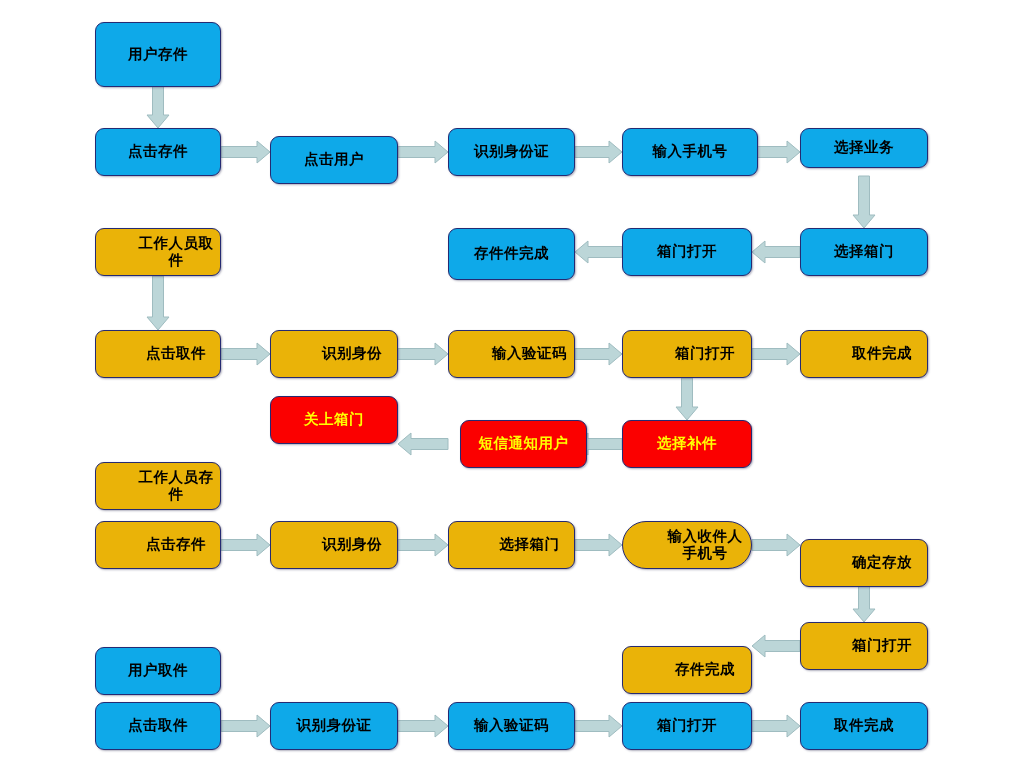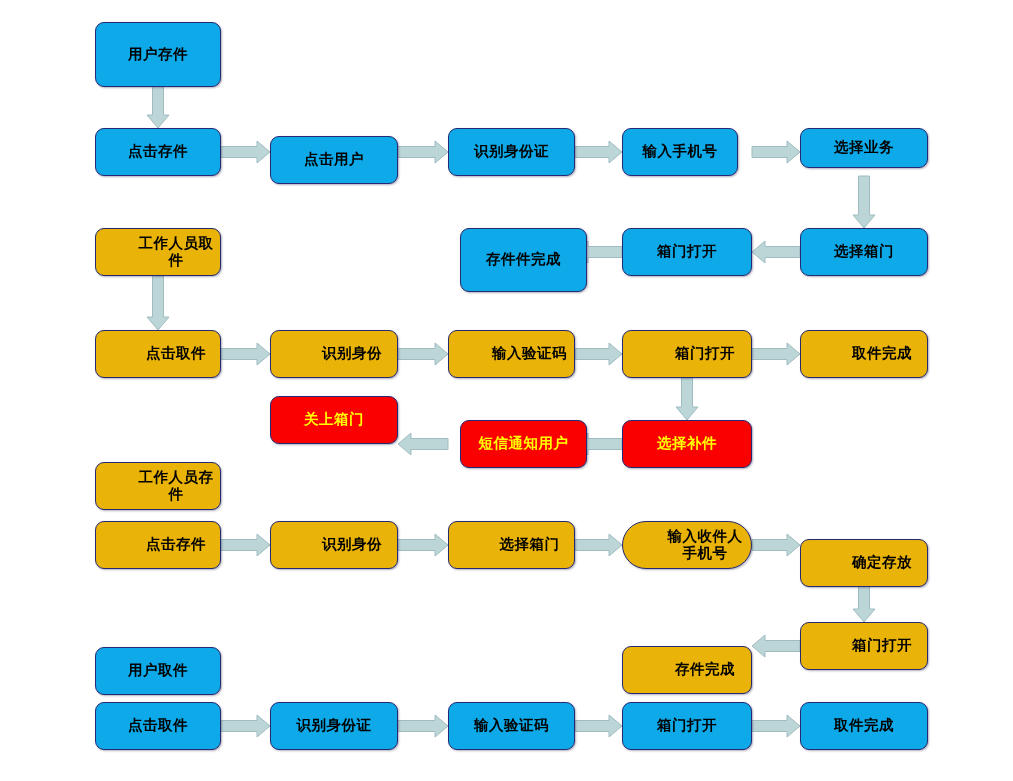--- a/index.html
+++ b/index.html
@@ -44,33 +44,33 @@
     </div>
     <div class="node blue" style="left: 95px; top: 128px; width: 126px; height: 48px;">
       <span>点击存件</span>
     </div>
     <div class="node blue" style="left: 270px; top: 128px; width: 128px; height: 48px; margin-top: 8px;">
       <span>点击用户</span>
     </div>
     <div class="node blue" style="left: 448px; top: 128px; width: 127px; height: 48px;">
       <span>识别身份证</span>
     </div>
-    <div class="node blue" style="left: 622px; top: 128px; width: 116px; height: 48px;">
+    <div class="node blue" style="left: 622px; top: 128px; width: 136px; height: 48px;">
       <span>输入手机号</span>
     </div>
     <div class="node blue" style="left: 800px; top: 128px; width: 128px; height: 40px;">
       <span>选择业务</span>
     </div>
     <div class="node blue" style="left: 800px; top: 228px; width: 128px; height: 48px;">
       <span>选择箱门</span>
     </div>
     <div class="node blue" style="left: 622px; top: 228px; width: 130px; height: 48px;">
       <span>箱门打开</span>
     </div>
-    <div class="node blue" style="left: 448px; top: 228px; width: 127px; height: 64px; margin-left: 12px;">
+    <div class="node blue" style="left: 448px; top: 228px; width: 127px; height: 52px;">
       <span>存件件完成</span>
     </div>
     <div class="node green" style="left: 95px; top: 228px; width: 126px; height: 48px;">
       <span>工作人员取件</span>
     </div>
     <div class="node green" style="left: 95px; top: 330px; width: 126px; height: 48px;">
       <span>点击取件</span>
     </div>
     <div class="node green" style="left: 270px; top: 330px; width: 128px; height: 48px;">
       <span>识别身份</span>

